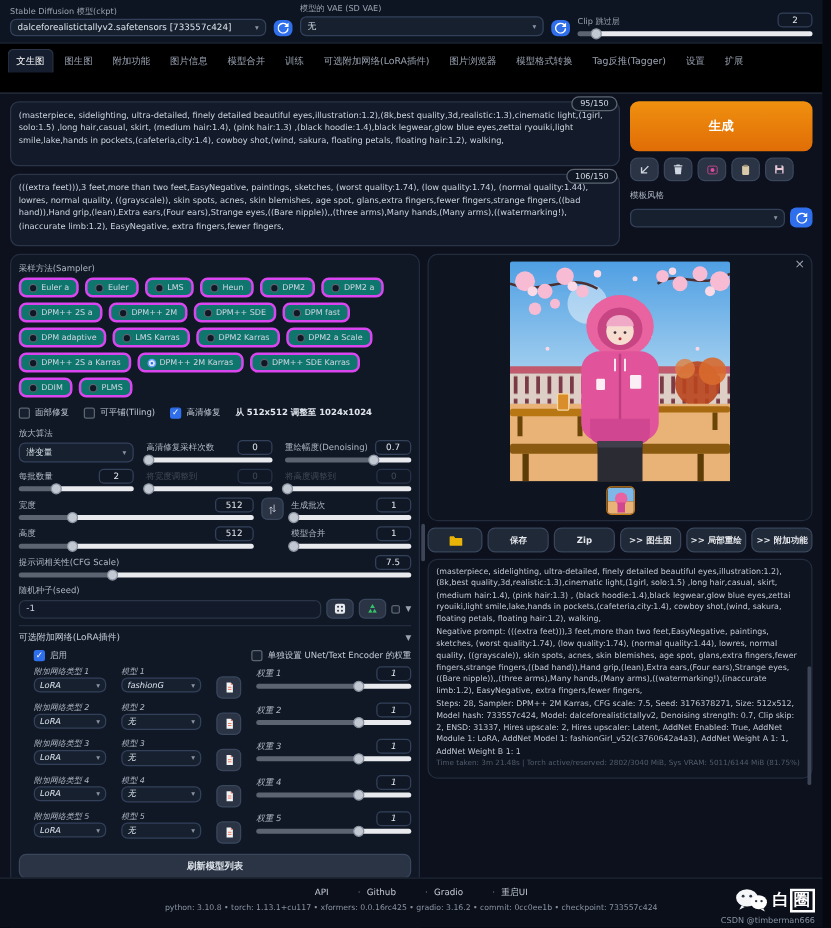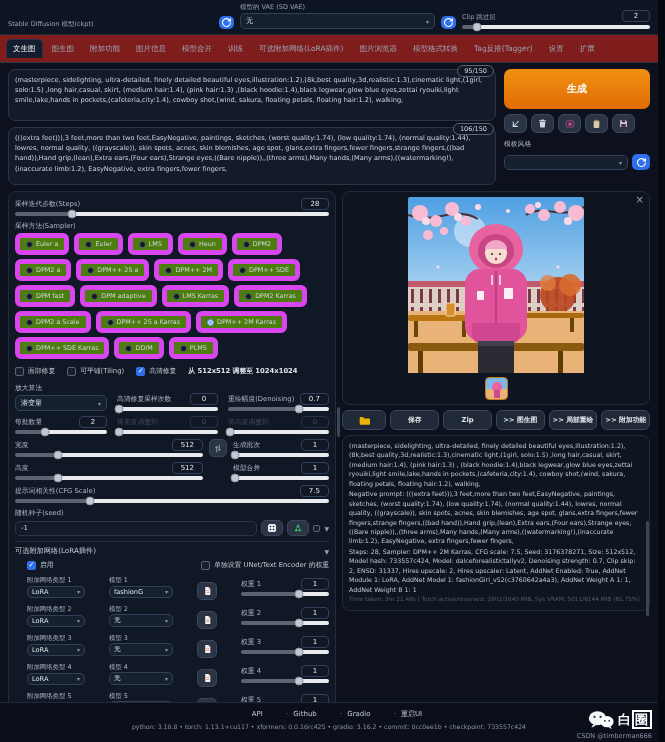--- a/index.html
+++ b/index.html
@@ -23,21 +23,21 @@
   .clip-num { position:relative; top:-1px; }
 
   
   .sl-track { position:relative; height:4px; border-radius:2px; background:linear-gradient(to right,#5b6470 var(--pct,0%),#e8eaee var(--pct,0%)); }
   .sl-handle { position:absolute; left:var(--pct,0%); top:50%; transform:translate(-50%,-50%); width:9px; height:9px; border-radius:50%; background:#c3c9d2; border:1px solid #8b93a1; }
   .sl-head { display:flex; justify-content:space-between; align-items:center; margin-bottom:2px; }
   .sl-label { font-size:6.8px; color:#aeb6c4; }
   .dim .sl-label, .dim .num-box { color:#5b6470; opacity:.65; }
 
   
-  .tabs { display:flex; align-items:flex-end; gap:2px; padding:4px 6px 4px 6px; border-bottom:1px solid #2a3547; background:#7f1d1d; }
+  .tabs { display:flex; align-items:flex-end; gap:2px; padding:4px 6px 16px 6px; border-bottom:1px solid #2a3547; background:#000000; }
   .tab { padding:4px 6px; font-size:7.5px; color:#9aa3b2; border:1px solid transparent; border-bottom:none; border-radius:5px 5px 0 0; cursor:pointer; white-space:nowrap; }
   .tab.flag-on { background:#151e2e; border-color:#2a3547; color:#fff; }
 
   
   .prompt-zone { display:flex; gap:8px; padding:6px 8px 4px 8px; }
   .prompt-col { flex:1; display:flex; flex-direction:column; gap:6px; }
   .ta-wrap { position:relative; }
   .counter { position:absolute; top:-4px; right:2px; background:#101826; border:1px solid #5b6470; border-radius:7px; padding:1px 6px; font-size:6.5px; color:#d5dbe5; z-index:2; }
   .textarea { background:#131b2a; border:1px solid #2a3547; border-radius:7px; padding:5px 6px; font-size:6.6px; line-height:1.55; color:#cdd4df; overflow:hidden; }
   .ta-pos { height:52px; }
@@ -54,21 +54,21 @@
 
   
   .main { display:flex; gap:6px; padding:2px 8px 0 8px; }
   .left-col { width:328px; border:1px solid #222c3d; border-radius:8px; background:#101826; padding:6px; display:flex; flex-direction:column; gap:5px; position:relative; }
   .right-col { flex:1; display:flex; flex-direction:column; gap:5px; position:relative; }
 
   label.block-label { display:block; font-size:6.8px; color:#aeb6c4; margin-bottom:2px; }
 
   
   .pill-grid { display:flex; flex-wrap:wrap; gap:4px 5px; }
-  .pill { display:flex; align-items:center; gap:3px; background:#4d7c0f; border:5px solid #d946ef; border-radius:6px; padding:2px 6px; font-size:6.4px; color:#cfd6e1; cursor:pointer; white-space:nowrap; }
+  .pill { display:flex; align-items:center; gap:3px; background:#0f766e; border:2px solid #d946ef; border-radius:6px; padding:2px 6px; font-size:6.4px; color:#cfd6e1; cursor:pointer; white-space:nowrap; }
   .radio { width:7px; height:7px; border-radius:50%; border:1px solid #5b6470; background:#101826; }
   .pill.flag-on .radio { background:#2f6feb; border-color:#6ea0ff; box-shadow:inset 0 0 0 1.5px #dbe8ff; }
 
   
   .check-row { display:flex; align-items:center; gap:12px; padding:2px 0; }
   .check-item { display:flex; align-items:center; gap:4px; font-size:6.8px; color:#c4cbd6; cursor:pointer; }
   .cbox { width:9px; height:9px; border-radius:2px; border:1px solid #5b6470; background:#16202f; display:flex; align-items:center; justify-content:center; font-size:7px; color:#fff; }
   .cbox.checked { background:#2f6feb; border-color:#2f6feb; }
   .hires-note { font-size:6.8px; color:#e0e5ec; font-weight:bold; }
 
@@ -86,21 +86,21 @@
   .seed-row { display:flex; gap:4px; align-items:center; }
   .seed-input { flex:1; background:#131b2a; border:1px solid #2a3547; border-radius:5px; padding:2px 5px; font-size:7px; color:#cdd4df; height:15px; }
   .seed-btn { width:22px; height:16px; background:#2a3444; border:1px solid #39465c; border-radius:5px; font-size:9px; line-height:1; display:flex; align-items:center; justify-content:center; }
   .mini-check { width:7px; height:7px; border:1px solid #5b6470; border-radius:2px; background:#16202f; }
   .tri { color:#9aa3b2; font-size:6px; }
 
   
   .lora-panel { border-top:1px solid #222c3d; padding-top:4px; }
   .lora-head { display:flex; justify-content:space-between; align-items:center; font-size:7.2px; color:#c4cbd6; margin-bottom:4px; }
   .lora-checks { display:flex; justify-content:space-between; align-items:center; margin:2px 0 4px 12px; }
-  .lora-row { display:flex; gap:24px; align-items:center; margin:3px 0 3px 12px; }
+  .lora-row { display:flex; gap:12px; align-items:flex-start; margin:3px 0 3px 12px;font-style:italic; }
   .lr-type { width:58px; }
   .lr-model { width:64px; }
   .lr-label { font-size:6.4px; color:#aeb6c4; display:block; margin-bottom:1px; line-height:1.3; }
   .select.sm { min-height:12px; padding:1px 4px; font-size:6.6px; }
   .doc-btn { width:20px; height:18px; background:#2a3444; border:1px solid #39465c; border-radius:5px; align-self:center; margin-top:8px; }
   .lr-weight { flex:1; }
   .refresh-models { width:100%; margin-top:5px; background:#2a3444; border:1px solid #39465c; border-radius:6px; color:#dde3ea; font-size:7.5px; font-weight:bold; padding:4px 0; cursor:pointer; font-family:inherit; }
   .script-block { margin-top:3px; }
 
   
@@ -133,20 +133,24 @@
   .credit { color:#8a93a3; font-size:6.5px; margin-top:2px; }
 </style>
 </head>
 <body>
 
 <div class="app">
 
   <div class="topbar">
     <div class="tb-field tb-ckpt">
       <span class="tb-label">Stable Diffusion 模型(ckpt)</span>
+      <div class="select">
+        <span style="overflow:hidden;white-space:nowrap;">dalceforealistictallyv2.safetensors [733557c424]</span>
+        <span class="caret">▾</span>
+      </div>
     </div>
     <div class="icon-btn btn-blue">
       <svg width="9" height="9" viewBox="0 0 16 16">
           <path d="M13.6 2.3A8 8 0 1 0 16 8h-2.1A6 6 0 1 1 12 3.9L9.5 6.4H16V0z" fill="#fff"></path>
         </svg>
     </div>
     <div class="tb-field tb-vae">
       <span class="tb-label">模型的 VAE (SD VAE)</span>
       <div class="select">
         <span>无</span>
@@ -254,29 +258,20 @@
         </div>
       </div>
     </div>
   </div>
 
   <div class="main">
 
     <div class="left-col">
       <div class="sb sb-left"></div>
 
-      <div>
-        <div class="sl-head">
-          <span class="sl-label">采样迭代步数(Steps)</span>
-          <span class="num-box">28</span>
-        </div>
-        <div class="sl-track" style="--pct: 18%;">
-            <div class="sl-handle"></div>
-          </div>
-      </div>
 
       <div>
         <label class="block-label">采样方法(Sampler)</label>
         <div class="pill-grid">
 
             <div class="pill">
               <span class="radio"></span>
               <span>Euler a</span>
             </div>
 

